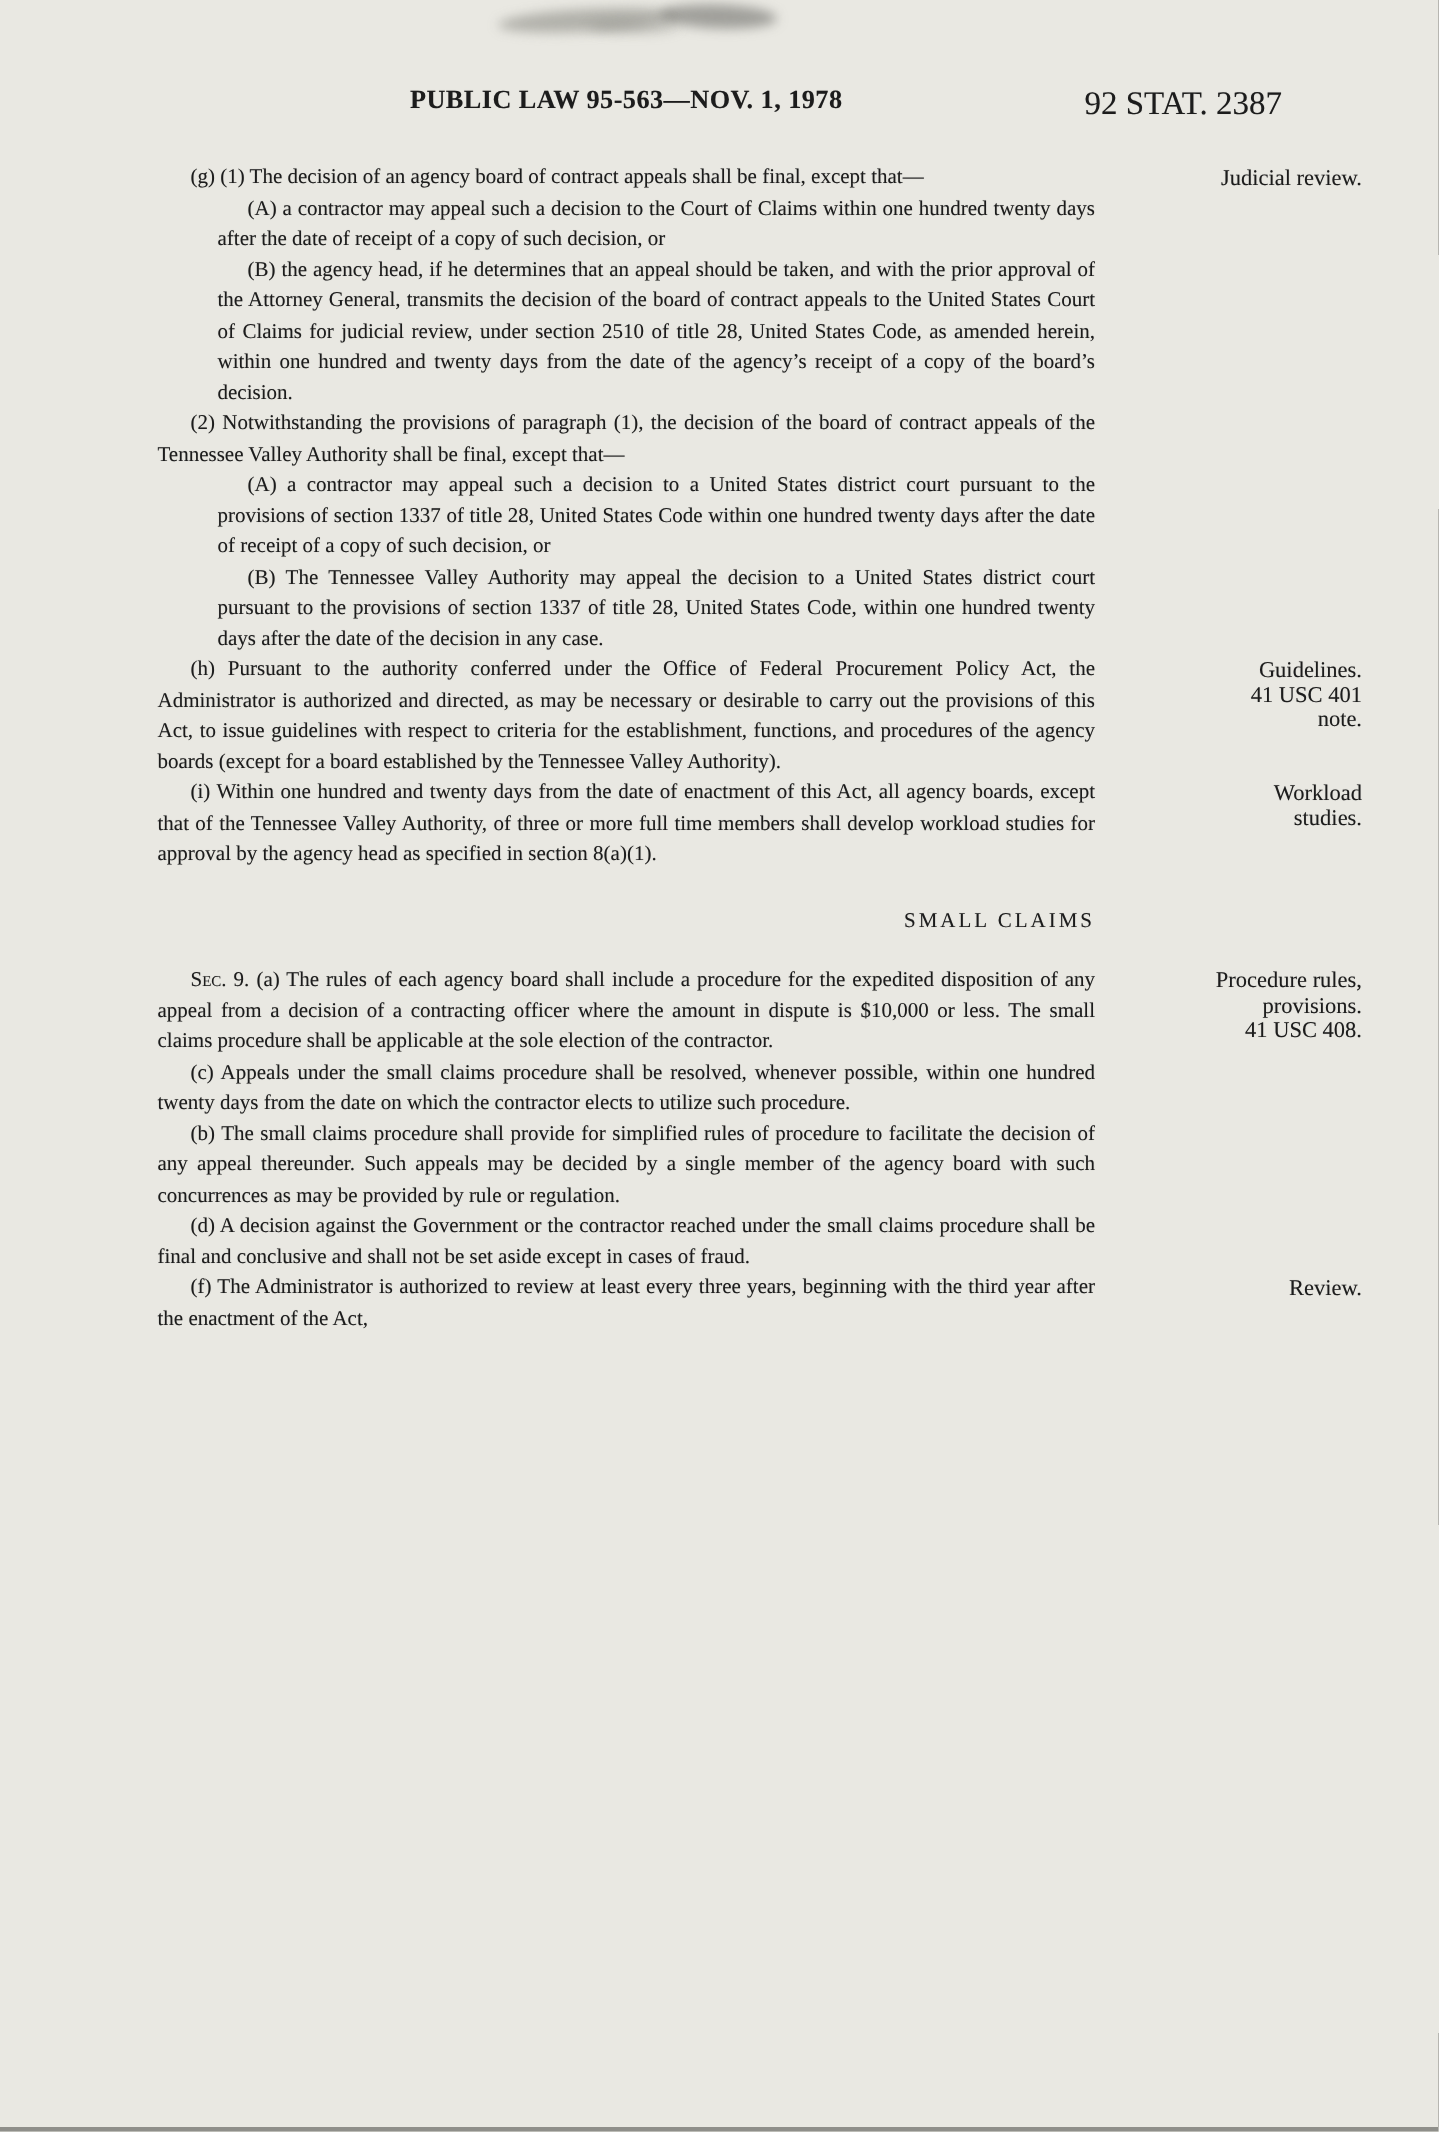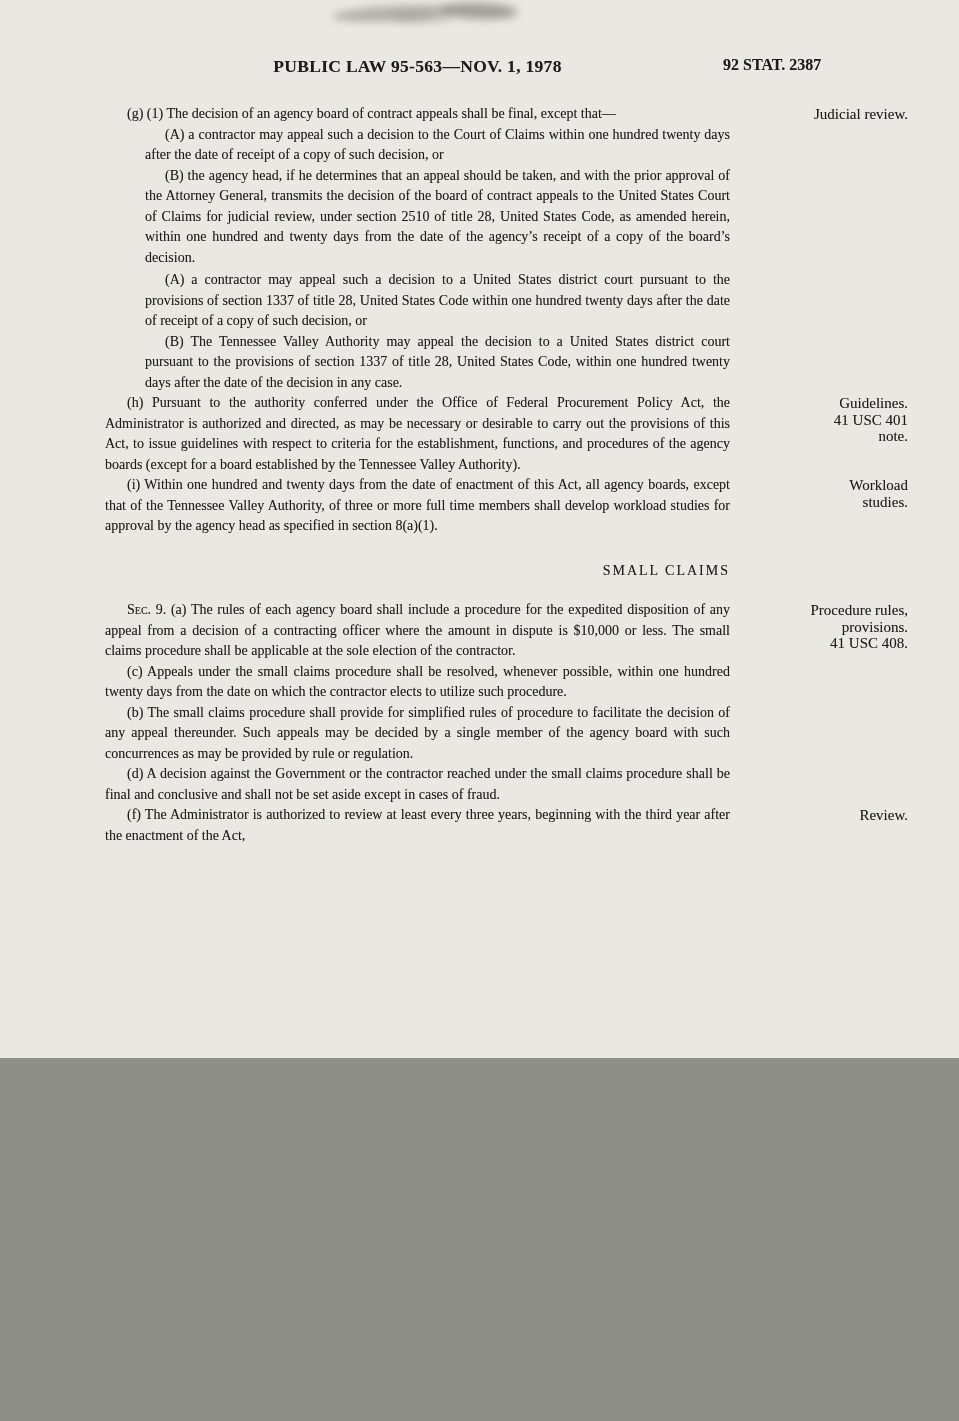--- a/index.html
+++ b/index.html
@@ -3,21 +3,21 @@
 <meta charset="utf-8">
 <title>Public Law 95-563 — Page 92 STAT. 2387</title>
 <style>
   * { margin:0; padding:0; box-sizing:border-box; }
   html, body { background:#8f8f8a; }
   body { display:block; }
 
   .page {
     position:relative;
     width:959px;
-    height:1058px;
+    height:1418px;
     margin:0 auto;
     background:#e9e8e2;
     color:#1c1c1c;
     font-family:"Liberation Serif","DejaVu Serif",serif;
     padding:56px 0 0 105px;
     overflow:hidden;
     text-shadow:0 0 0.5px rgba(25,25,25,0.35);
   }
 
   
@@ -34,22 +34,22 @@
   }
 
   .header-row { margin-bottom:27px; }
   .law-title {
     text-align:center;
     font-weight:bold;
     font-size:17.5px;
     letter-spacing:0.3px;
   }
   .stat-number {
-    font-weight:bold;
-    font-size:16px;
+    font-weight:normal;
+    font-size:22px;
     margin-left:-17px;
     white-space:nowrap;
   }
 
   .main {
     font-size:14px;
     line-height:20.5px;
     text-align:justify;
   }
   p.body { text-indent:22px; }
@@ -97,20 +97,21 @@
     <p class="main sub">(A) a contractor may appeal such a decision to the Court of Claims within one hundred twenty days after the date of receipt of a copy of such decision, or</p>
     <div class="note"></div>
   </div>
 
   <div class="row">
     <p class="main sub">(B) the agency head, if he determines that an appeal should be taken, and with the prior approval of the Attorney General, transmits the decision of the board of contract appeals to the United States Court of Claims for judicial review, under section 2510 of title 28, United States Code, as amended herein, within one hundred and twenty days from the date of the agency’s receipt of a copy of the board’s decision.</p>
     <div class="note"></div>
   </div>
 
   <div class="row">
+    <p class="main body">(2) Notwithstanding the provisions of paragraph (1), the decision of the board of contract appeals of the Tennessee Valley Authority shall be final, except that—</p>
     <div class="note"></div>
   </div>
 
   <div class="row">
     <p class="main sub">(A) a contractor may appeal such a decision to a United States district court pursuant to the provisions of section 1337 of title 28, United States Code within one hundred twenty days after the date of receipt of a copy of such decision, or</p>
     <div class="note"></div>
   </div>
 
   <div class="row">
     <p class="main sub">(B) The Tennessee Valley Authority may appeal the decision to a United States district court pursuant to the provisions of section 1337 of title 28, United States Code, within one hundred twenty days after the date of the decision in any case.</p>

